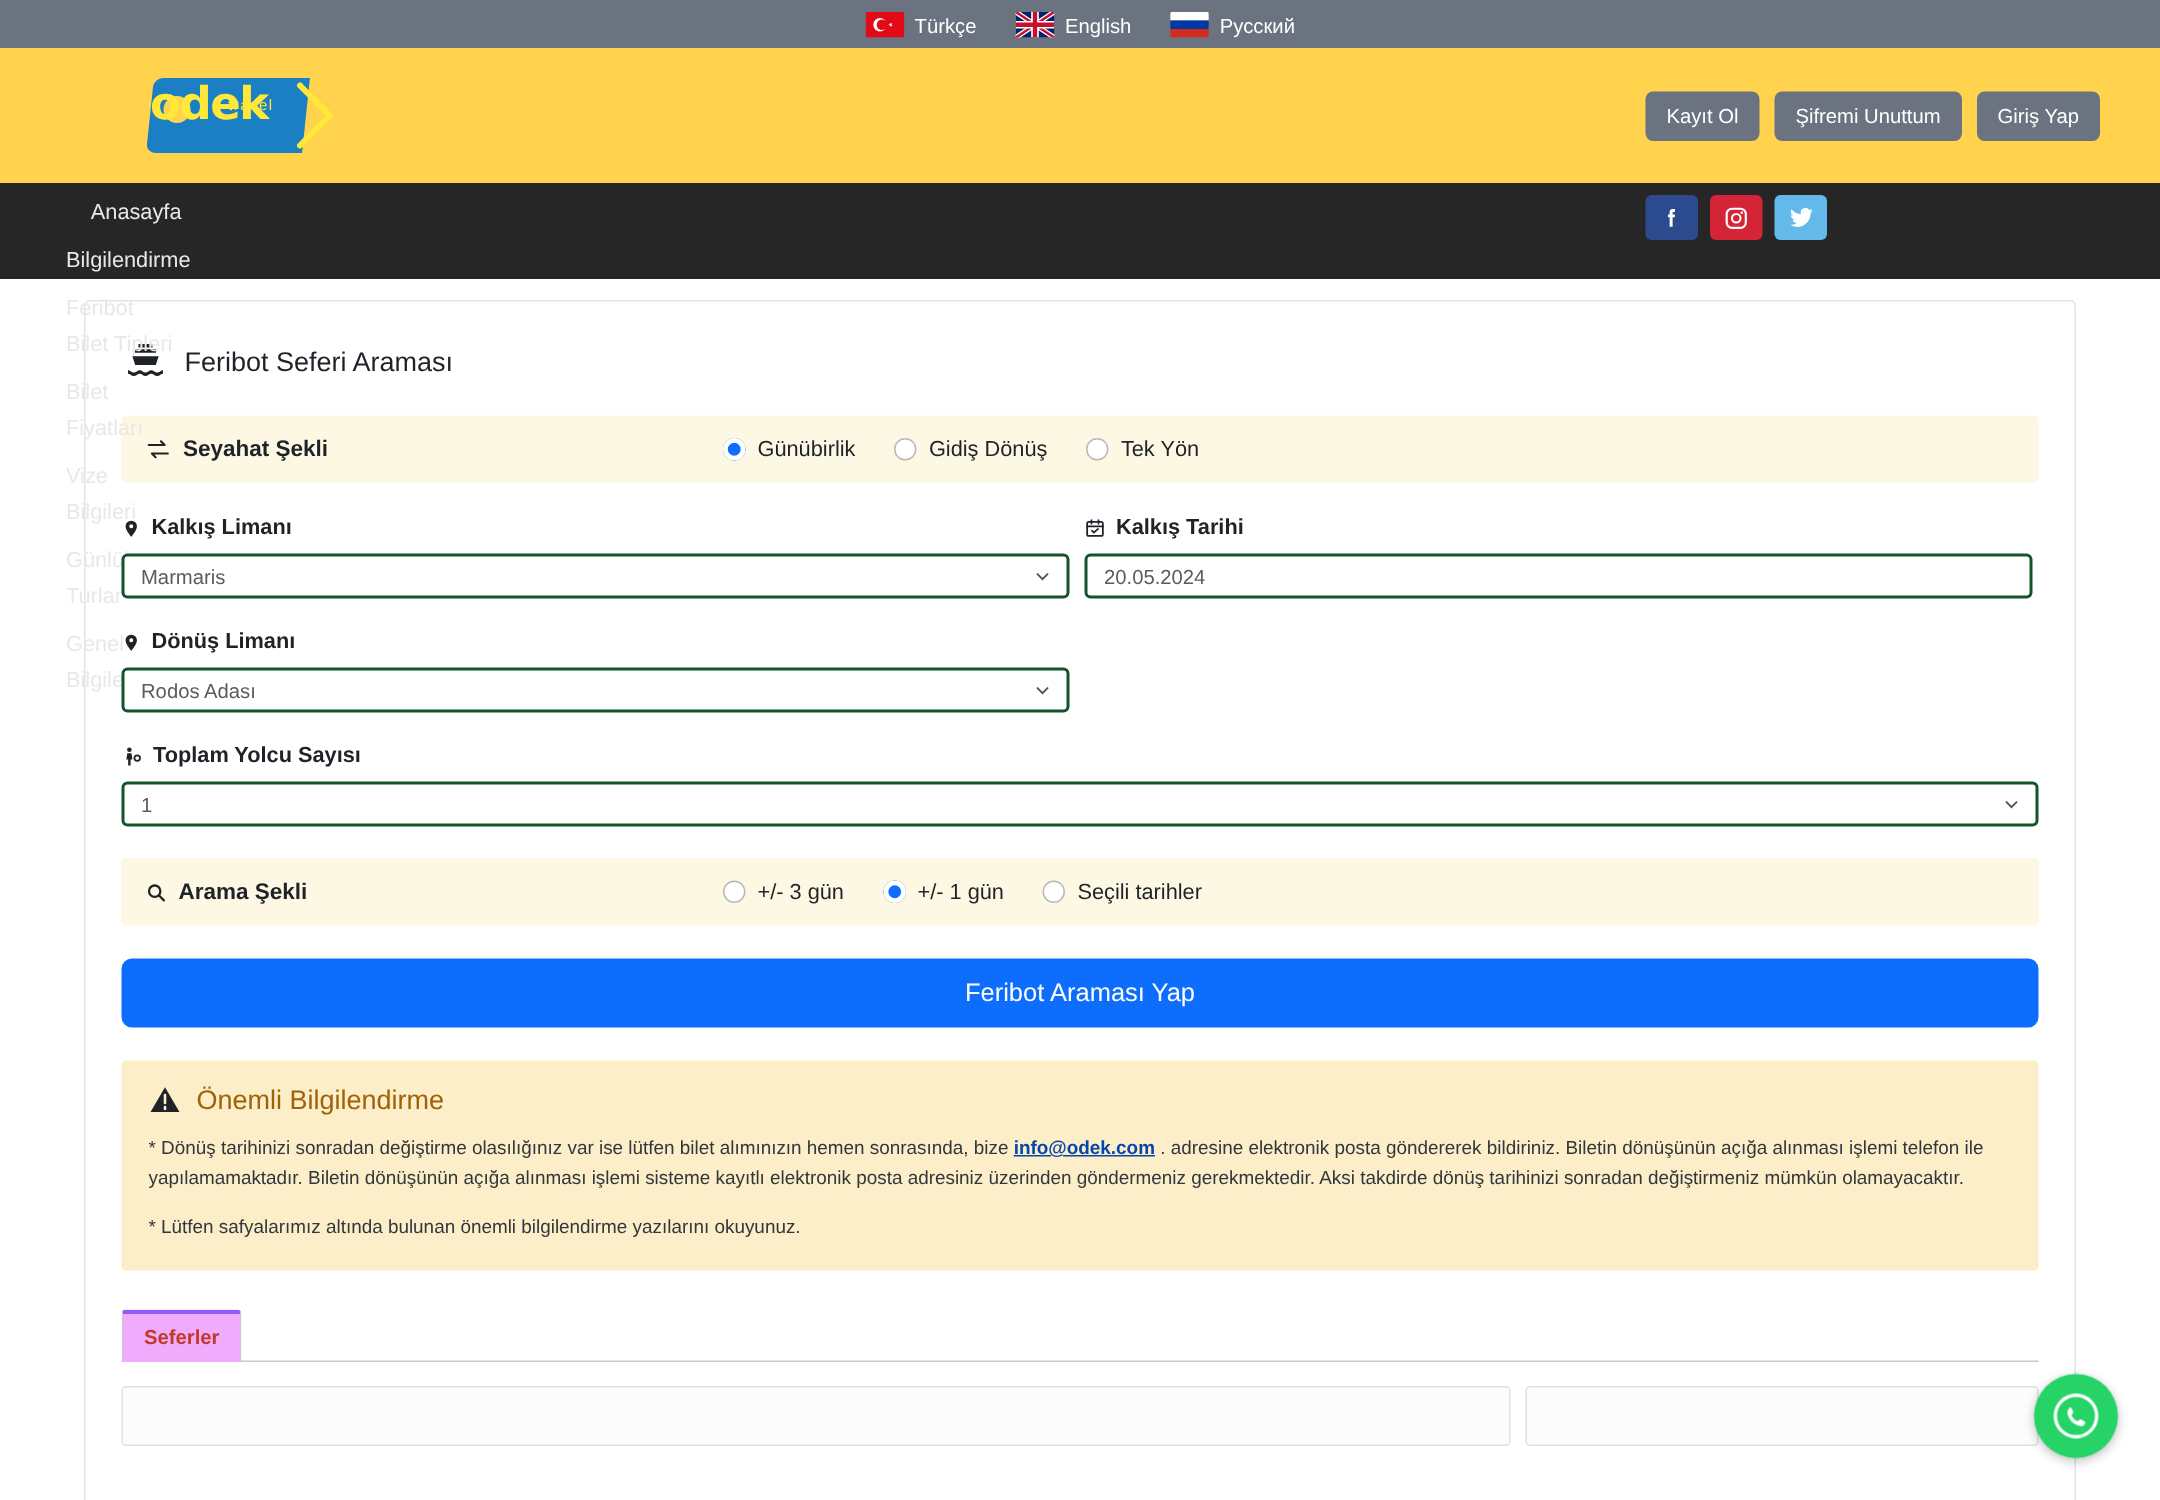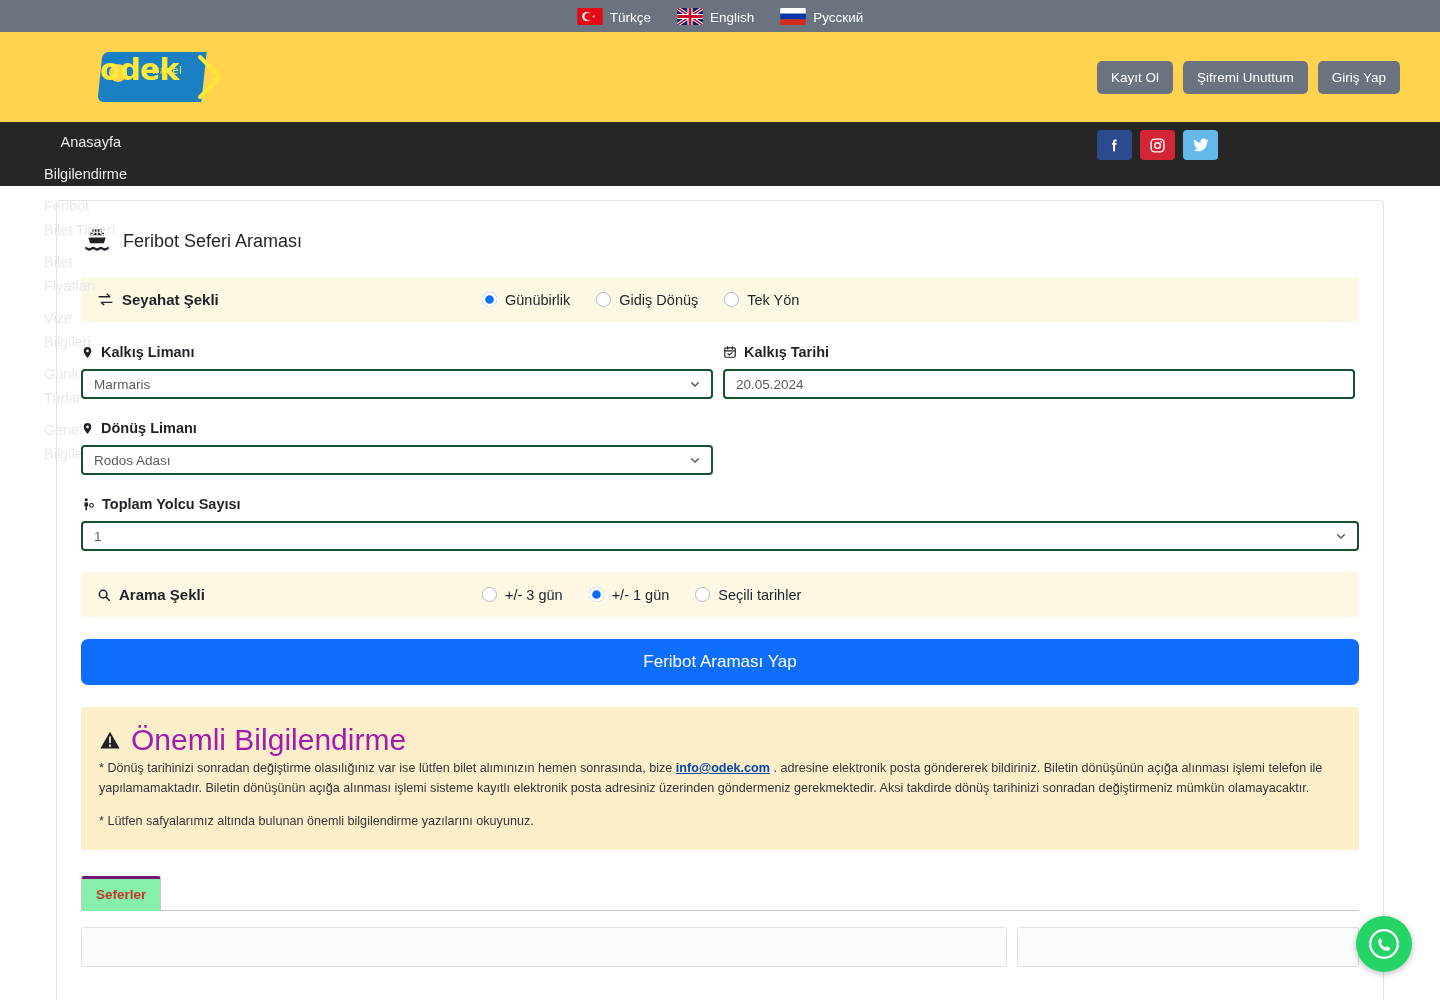--- a/index.html
+++ b/index.html
@@ -147,33 +147,33 @@
     background: #0d6efd; color: #fff; border: none; border-radius: 7px;
     font-size: 17px; cursor: pointer; margin: 4px 0 22px 0;
     font-family: "Liberation Sans", sans-serif;
   }
 
   .notice {
     background: #fbeec8; border-radius: 3px; padding: 16px 18px 18px 18px;
   }
   .notice-title {
     display: flex; align-items: center; gap: 10px;
-    font-size: 30px; color: #a21caf; margin-bottom: 2px;
+    font-size: 18px; color: #a16207; margin-bottom: 12px;
   }
   .notice p {
     font-size: 12.6px; line-height: 1.55; color: #33373b;
     margin-bottom: 14px;
   }
   .notice p:last-child { margin-bottom: 0; }
   .notice a { color: #0645ad; font-weight: bold; text-decoration: underline; }
 
   .tabs { margin-top: 26px; display: flex; border-bottom: 1px solid #c9c9c9; }
   .tab {
-    background: #86efac; border: 1px solid #c9c9c9; border-bottom: none;
-    border-top: 3px solid #701a75; border-radius: 3px 3px 0 0;
+    background: #f0abfc; border: 1px solid #c9c9c9; border-bottom: none;
+    border-top: 3px solid #8b5cf6; border-radius: 3px 3px 0 0;
     padding: 8px 14px 9px 14px; font-size: 13.5px;
     color: #c0392b; font-weight: bold; cursor: pointer;
     margin-bottom: -1px;
   }
   .panels { display: flex; gap: 10px; margin-top: 16px; }
   .panel {
     height: 40px; border: 1px solid #e0e0e0; border-radius: 3px;
     background: #fcfcfc;
   }
   .panel.a { flex: 1; }

